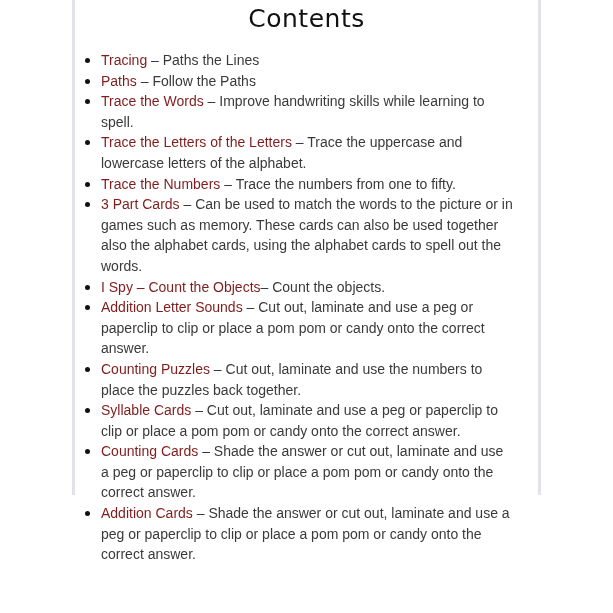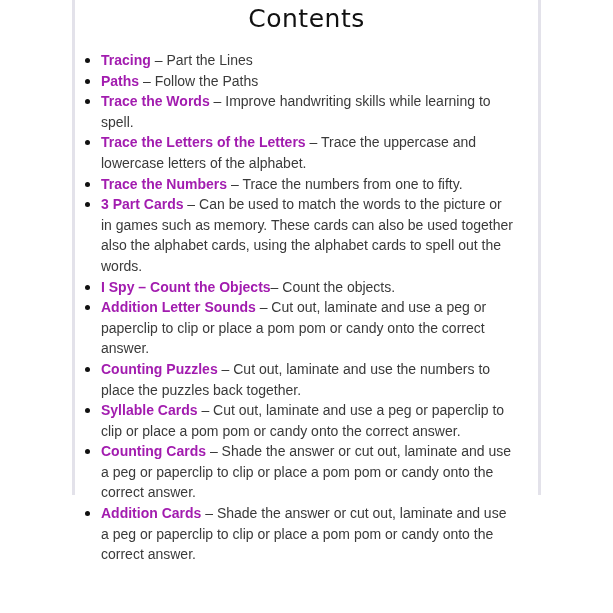--- a/index.html
+++ b/index.html
@@ -56,37 +56,37 @@
   .bullet {
     position: absolute;
     left: 10px;
     top: 8px;
     width: 5px;
     height: 5px;
     border-radius: 50%;
     background: #111111;
   }
   .term {
-    font-weight: bold;
-    color: #a21caf;
+    font-weight: normal;
+    color: #7f1d1d;
   }
   .sep {
     color: #3a3a3a;
   }
 </style>
 </head>
 <body>
 
 <div class="page">
   <h1 class="title">Contents</h1>
 
   <ul class="toc">
     <li class="toc-item">
       <span class="bullet"></span>
-      <span class="term">Tracing</span><span class="sep"> – </span><span class="desc">Part the Lines</span>
+      <span class="term">Tracing</span><span class="sep"> – </span><span class="desc">Paths the Lines</span>
     </li>
     <li class="toc-item">
       <span class="bullet"></span>
       <span class="term">Paths</span><span class="sep"> – </span><span class="desc">Follow the Paths</span>
     </li>
     <li class="toc-item">
       <span class="bullet"></span>
       <span class="term">Trace the Words</span><span class="sep"> – </span><span class="desc">Improve handwriting skills while learning to spell.</span>
     </li>
     <li class="toc-item">

